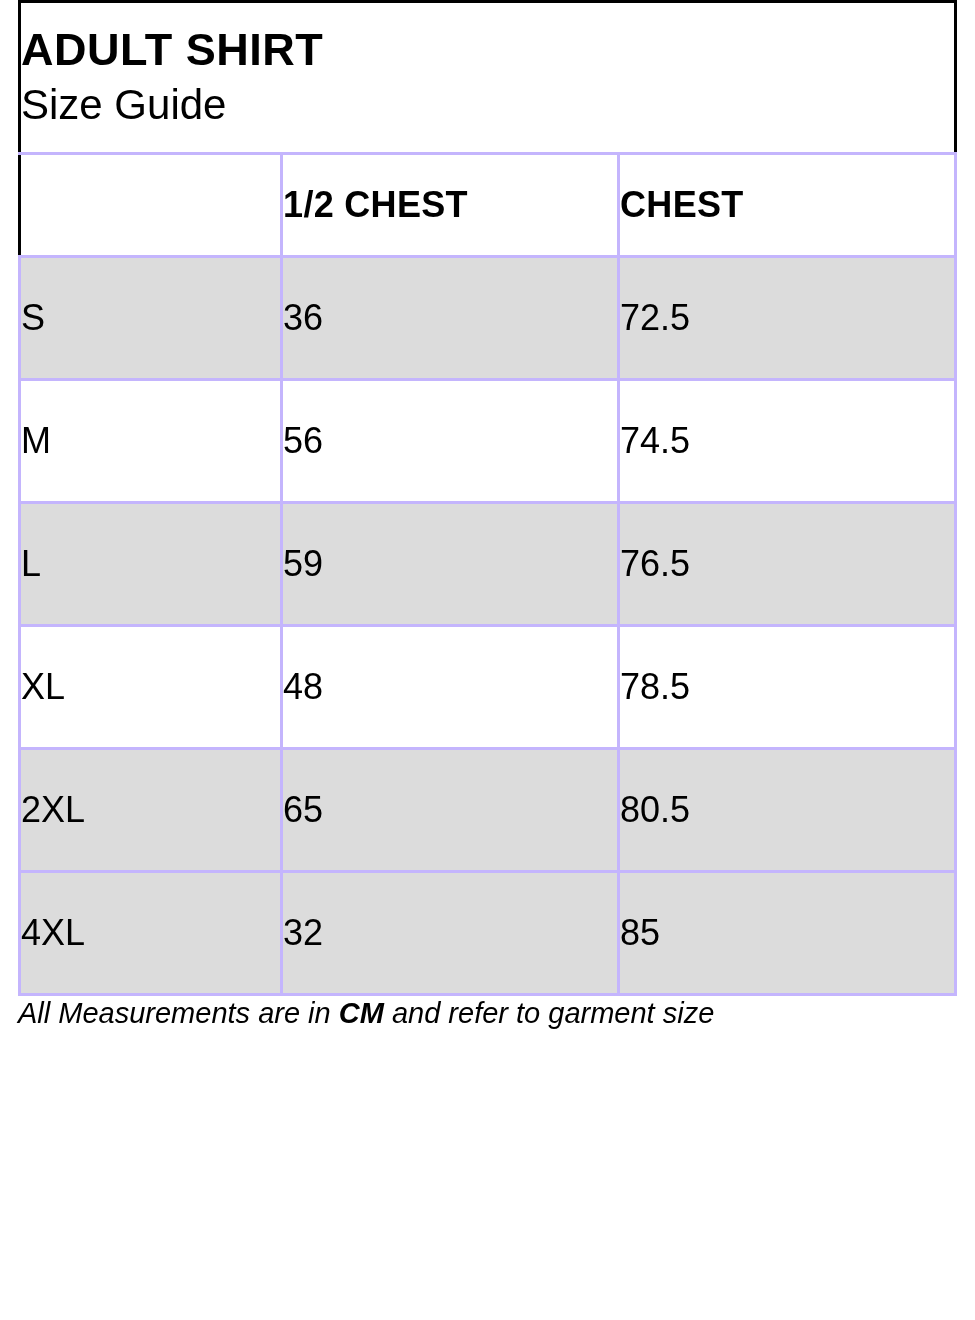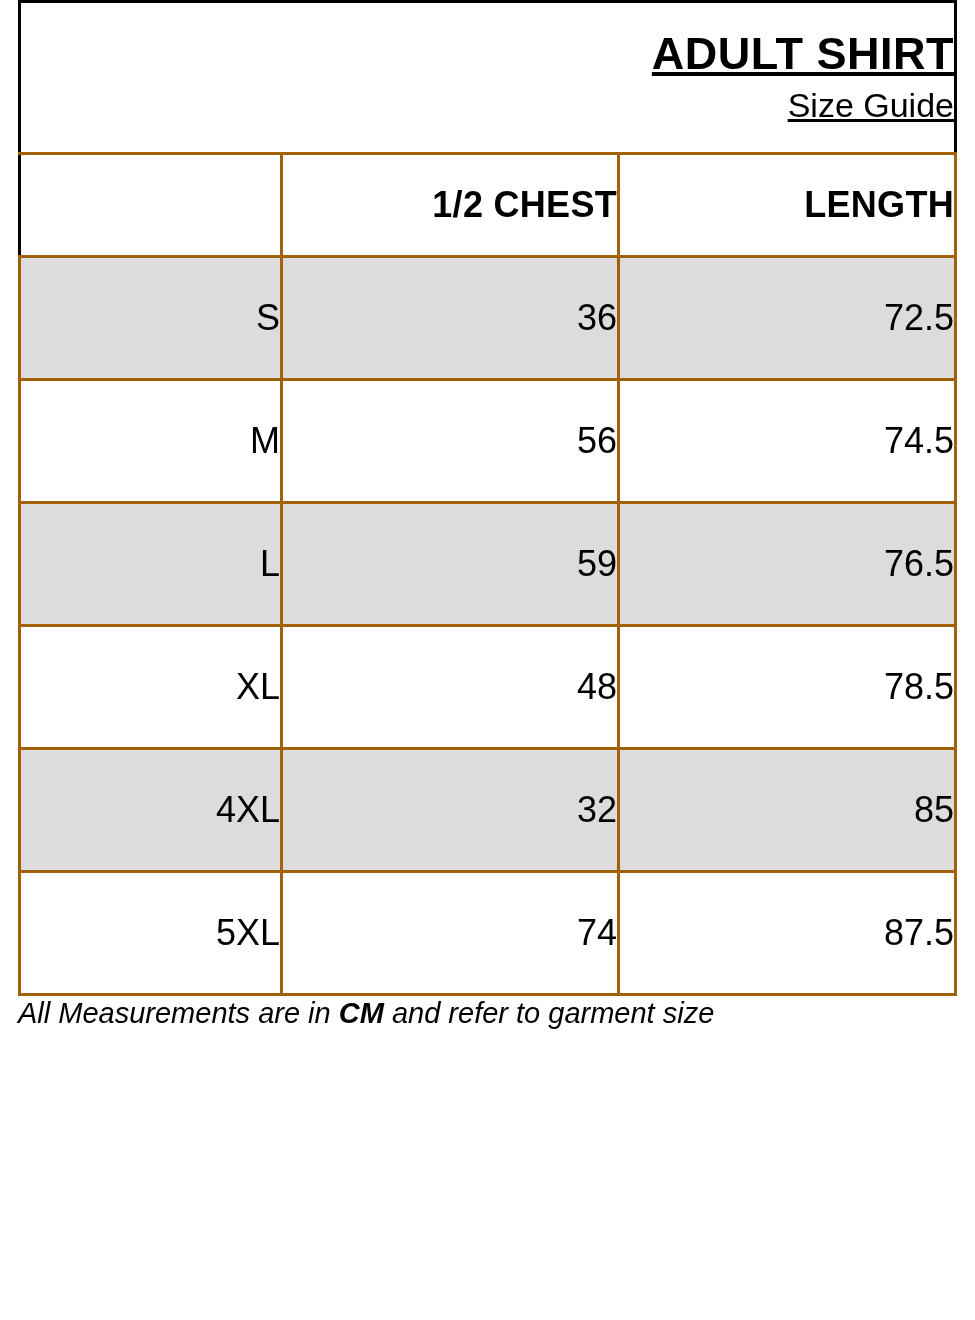--- a/index.html
+++ b/index.html
@@ -24,48 +24,47 @@
     flex-direction: column;
   }
   
   .title-block {
     border: 3px solid #000;
     border-bottom: none;
     box-sizing: border-box;
     height: 152px;
     display: flex;
     flex-direction: column;
-    align-items: flex-end;
+    align-items: flex-start;
     justify-content: center;
     background: #fff;
-    text-decoration: underline;
   }
   .title-main {
     font-size: 45px;
     font-weight: bold;
     letter-spacing: 0.5px;
     line-height: 1.05;
   }
   .title-sub {
-    font-size: 34px;
+    font-size: 42px;
     font-weight: normal;
     line-height: 1.15;
     margin-top: 8px;
   }
   
   table.size-table {
     border-collapse: collapse;
     width: 100%;
     table-layout: fixed;
     background: #fff;
   }
   table.size-table th,
   table.size-table td {
-    border: 3px solid #a16207;
-    text-align: right;
+    border: 3px solid #c4b5fd;
+    text-align: left;
     vertical-align: middle;
     padding: 0;
   }
   table.size-table col.c1 { width: 28%; }
   table.size-table col.c2 { width: 36%; }
   table.size-table col.c3 { width: 36%; }
 
   thead th {
     height: 100px;
     font-size: 36px;
@@ -107,21 +106,21 @@
   <table class="size-table">
     <colgroup>
       <col class="c1">
         <col class="c2">
         <col class="c3">
     </colgroup>
     <thead>
       <tr>
         <th class="blank"></th>
         <th>1/2 CHEST</th>
-        <th>LENGTH</th>
+        <th>CHEST</th>
       </tr>
     </thead>
     <tbody>
       <tr class="shaded">
         <td>S</td>
         <td>36</td>
         <td>72.5</td>
       </tr>
       <tr>
         <td>M</td>
@@ -132,28 +131,28 @@
         <td>L</td>
         <td>59</td>
         <td>76.5</td>
       </tr>
       <tr>
         <td>XL</td>
         <td>48</td>
         <td>78.5</td>
       </tr>
       <tr class="shaded">
+        <td>2XL</td>
+        <td>65</td>
+        <td>80.5</td>
+      </tr>
+      <tr class="shaded">
         <td>4XL</td>
         <td>32</td>
         <td>85</td>
-      </tr>
-      <tr>
-        <td>5XL</td>
-        <td>74</td>
-        <td>87.5</td>
       </tr>
     </tbody>
   </table>
 
   <div class="footnote">
     <span>All Measurements are in </span><b>CM</b><span> and refer to garment size</span>
   </div>
 
 </div>
 

